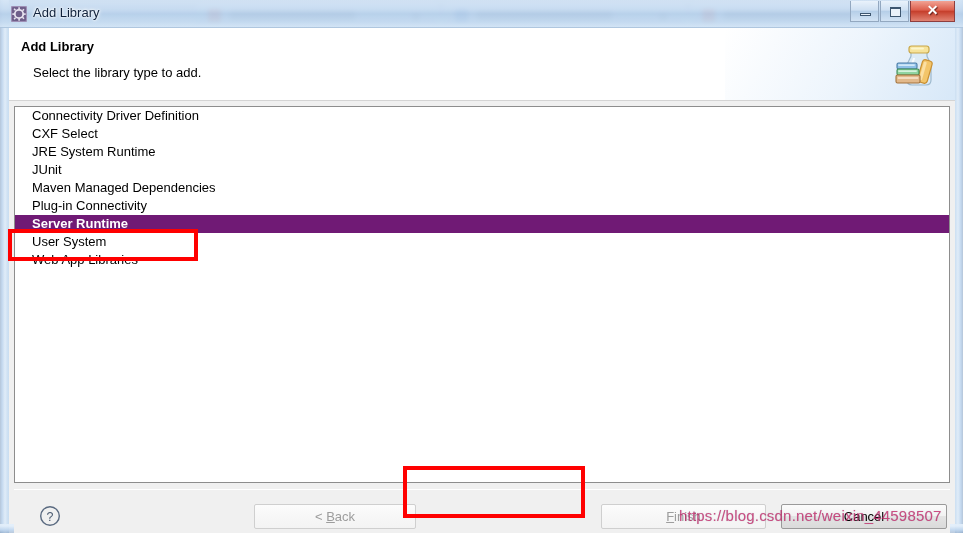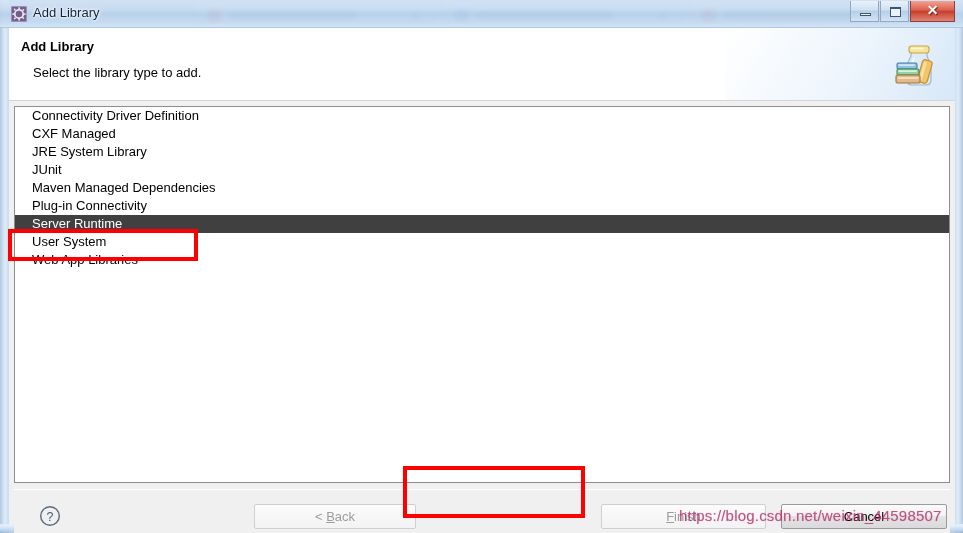--- a/index.html
+++ b/index.html
@@ -223,22 +223,23 @@
   .list-item {
     height: 18px;
     line-height: 18px;
     padding-left: 17px;
     font-size: 13px;
     color: #000000;
     white-space: nowrap;
     box-sizing: border-box;
   }
   .list-item.selected {
-    background: #404040;
+    background: #701a75;
     color: #ffffff;
+    font-weight: bold;
   }
 
   
   #btnbar {
     position: absolute;
     left: 5px; top: 461px;
     width: 936px; height: 52px;
     background: #f0f0f0;
     border-top: 1px solid #ffffff;
     box-sizing: border-box;
@@ -392,22 +393,22 @@
           <rect x="11" y="34.3" width="19" height="1.6" rx=".8" fill="#dcf6e3" opacity=".9"></rect>
           <rect x="9" y="39" width="24" height="8" rx="1.5" fill="#e2b98b" stroke="#a3733d" stroke-width="1.1"></rect>
           <rect x="10.5" y="41" width="21" height="2" rx="1" fill="#f6e0c6" opacity=".9"></rect>
         </svg>
       </span>
     </div>
 
     <div id="list-wrap">
 
     <div class="list-item">Connectivity Driver Definition</div>
-        <div class="list-item">CXF Managed</div>
-        <div class="list-item">JRE System Library</div>
+        <div class="list-item">CXF Select</div>
+        <div class="list-item">JRE System Runtime</div>
         <div class="list-item">JUnit</div>
         <div class="list-item">Maven Managed Dependencies</div>
         <div class="list-item">Plug-in Connectivity</div>
         <div class="list-item selected">Server Runtime</div>
         <div class="list-item">User System</div>
         <div class="list-item">Web App Libraries</div>
       </div>
 
     <div id="btnbar">
       <span id="help-icon">

